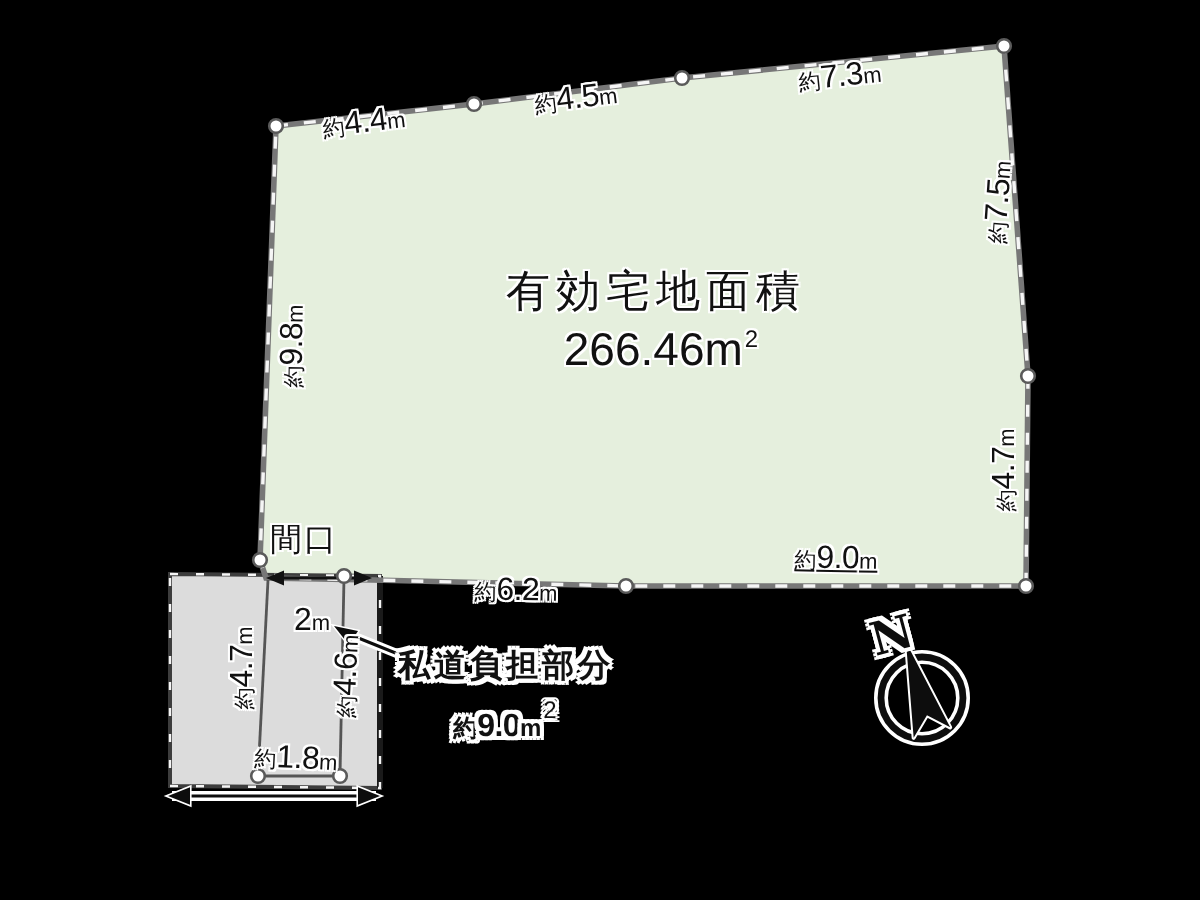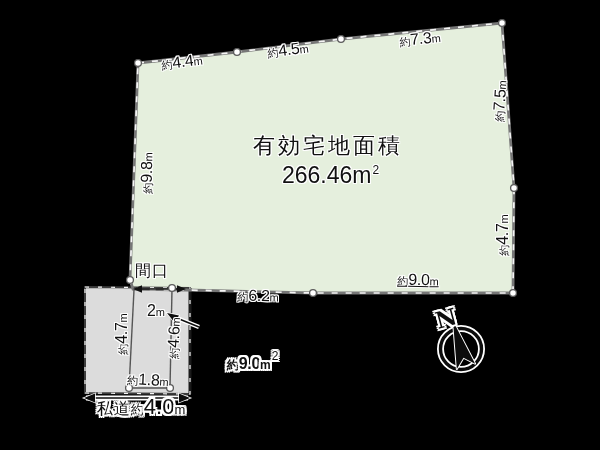--- a/index.html
+++ b/index.html
@@ -144,23 +144,21 @@
   <div class="lbl halo" style="left:122px;top:334px;transform:translate(-50%,-50%) rotate(-90deg);">
     <span class="pre">約</span><span class="num">4.7</span><span class="unit">m</span>
   </div>
   <div class="lbl halo" style="left:174px;top:338px;transform:translate(-50%,-50%) rotate(-87deg);">
     <span class="pre">約</span><span class="num">4.6</span><span class="unit">m</span>
   </div>
   <div class="lbl halo" style="left:148px;top:380px;transform:translate(-50%,-50%) rotate(3deg);">
     <span class="pre">約</span><span class="num">1.8</span><span class="unit">m</span>
   </div>
 
+  <div class="lbl burden-title halo2" style="left:253px;top:334px;transform:translate(-50%,-50%);">私道負担部分</div>
   <div class="lbl burden-val halo2" style="left:252px;top:364px;transform:translate(-50%,-50%);">
     <span class="pre">約</span><span class="num">9.0</span><span class="unit">m</span><span class="m2-exp">2</span>
   </div>
 
-  <div class="lbl halo2" style="left:141px;top:407px;transform:translate(-50%,-50%);">
-    <span class="road-name">私道</span><span class="road-pre">約</span><span class="road-num">4.0</span><span class="road-unit">m</span>
-  </div>
 
   <div class="lbl compass-n halo2" style="left:446px;top:318px;transform:translate(-50%,-50%) rotate(-15deg);color:#0d0d0d;">N</div>
 
 </div>
 
 </body></html>

